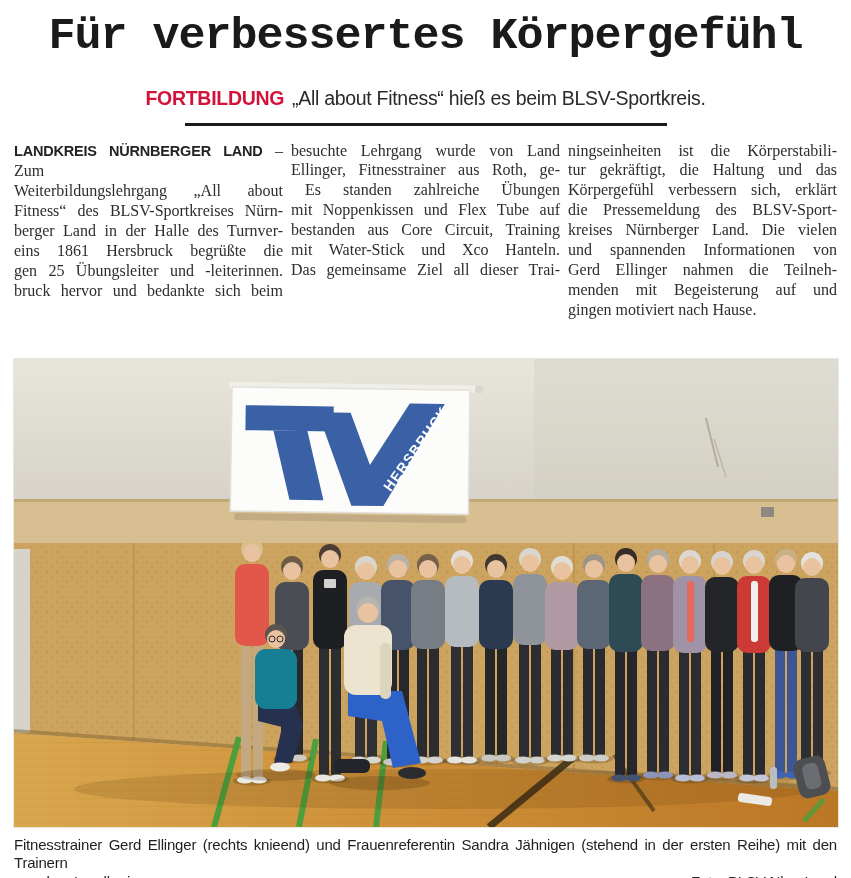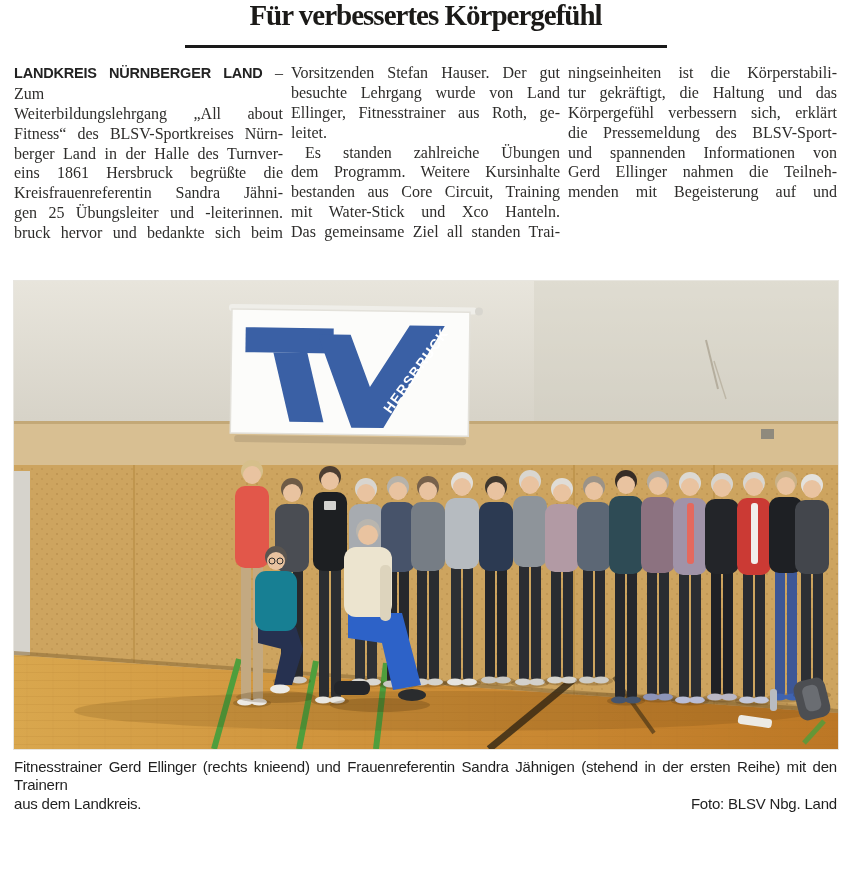--- a/index.html
+++ b/index.html
@@ -9,23 +9,23 @@
     --line_green:#4f9e3c;
   }
   *{box-sizing:border-box;margin:0;padding:0;}
   html,body{background:#ffffff;}
   body{
     width:851px;height:878px;overflow:hidden;position:relative;
     font-family:"Liberation Serif", serif;color:var(--body);
   }
   .page{padding:0 14px;}
   .headline{
-    margin-top:0;text-align:center;
-    font-family:Liberation Serif, serif;font-weight:700;
-    font-size:29px;line-height:1.1;letter-spacing:-1px;color:var(--headline);
+    margin-top:12px;text-align:center;
+    font-family:Liberation Mono, monospace;font-weight:700;
+    font-size:45px;line-height:1.1;letter-spacing:-1px;color:var(--headline);
   }
   .subhead{
     margin-top:25px;text-align:center;
     font-family:"Liberation Sans", sans-serif;font-size:19.5px;
     letter-spacing:-0.3px;color:#2a2a2a;
   }
   .subhead .kicker{color:var(--kicker);font-weight:700;margin-right:8px;}
   .rule{width:482px;height:3px;background:var(--rule);margin:13px auto 0;}
   .cols{
     display:flex;gap:8px;margin-top:15px;height:201px;overflow:hidden;
@@ -50,53 +50,55 @@
   .cap1{text-align:justify;text-align-last:justify;}
   .cap2{display:flex;justify-content:space-between;}
 </style>
 </head>
 <body>
 
 <div class="page">
 
   <h1 class="headline">Für verbessertes Körpergefühl</h1>
 
+  <div class="subhead">
+    <span class="kicker">FORTBILDUNG</span><span>„All about Fitness“ hieß es beim BLSV-Sportkreis.</span>
+  </div>
 
   <div class="rule"></div>
 
   <div class="cols">
     <div class="col">
         <div class="tl"><b class="lead">LANDKREIS NÜRNBERGER LAND</b> – Zum</div>
         <div class="tl">Weiterbildungslehrgang „All about</div>
         <div class="tl">Fitness“ des BLSV-Sportkreises Nürn-</div>
         <div class="tl">berger Land in der Halle des Turnver-</div>
         <div class="tl">eins 1861 Hersbruck begrüßte die</div>
-        <div class="tl">Kreisfrauenreferentin Sandra Jähni-</div>
         <div class="tl">gen 25 Übungsleiter und -leiterinnen.</div>
         <div class="tl">bruck hervor und bedankte sich beim</div>
       </div>
     <div class="col">
-        <div class="tl">Vorsitzenden Stefan Hauser. Der gut</div>
         <div class="tl">besuchte Lehrgang wurde von Land</div>
         <div class="tl">Ellinger, Fitnesstrainer aus Roth, ge-</div>
-        <div class="tl end">leitet.</div>
         <div class="tl ind">Es standen zahlreiche Übungen</div>
-        <div class="tl">dem Programm. Weitere Kursinhalte</div>
+        <div class="tl">mit Noppenkissen und Flex Tube auf</div>
         <div class="tl">bestanden aus Core Circuit, Training</div>
         <div class="tl">mit Water-Stick und Xco Hanteln.</div>
-        <div class="tl">Das gemeinsame Ziel all standen Trai-</div>
+        <div class="tl">Das gemeinsame Ziel all dieser Trai-</div>
       </div>
     <div class="col">
         <div class="tl">ningseinheiten ist die Körperstabili-</div>
         <div class="tl">tur gekräftigt, die Haltung und das</div>
         <div class="tl">Körpergefühl verbessern sich, erklärt</div>
         <div class="tl">die Pressemeldung des BLSV-Sport-</div>
+        <div class="tl">kreises Nürnberger Land. Die vielen</div>
         <div class="tl">und spannenden Informationen von</div>
         <div class="tl">Gerd Ellinger nahmen die Teilneh-</div>
         <div class="tl">menden mit Begeisterung auf und</div>
+        <div class="tl end">gingen motiviert nach Hause.</div>
       </div>
   </div>
 
   <div class="photo-wrap">
     <svg width="824" height="468" viewBox="0 0 824 468">
       <defs>
         <linearGradient id="wallg" x1="0" y1="0" x2="0" y2="1">
           <stop offset="0" stop-color="#e8e5dc"></stop>
           <stop offset="1" stop-color="#d6d2c7"></stop>
         </linearGradient>

